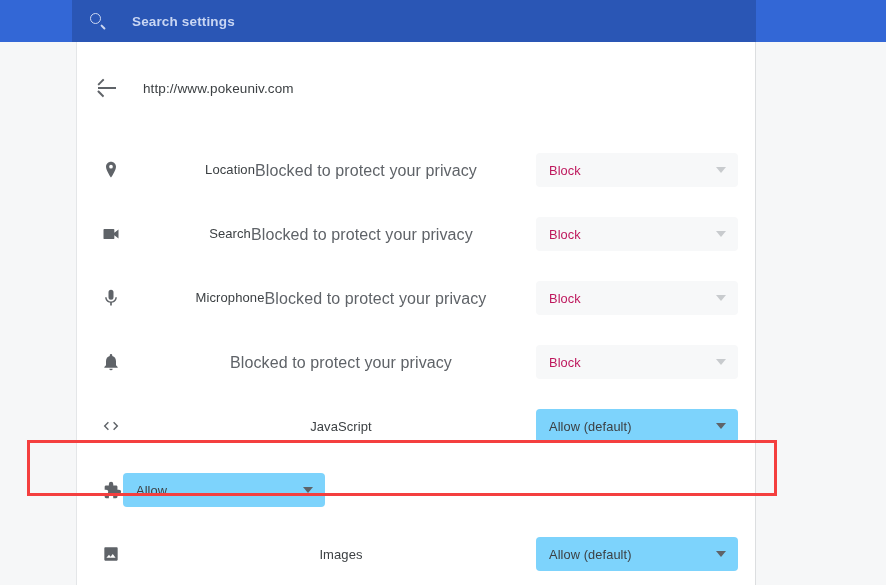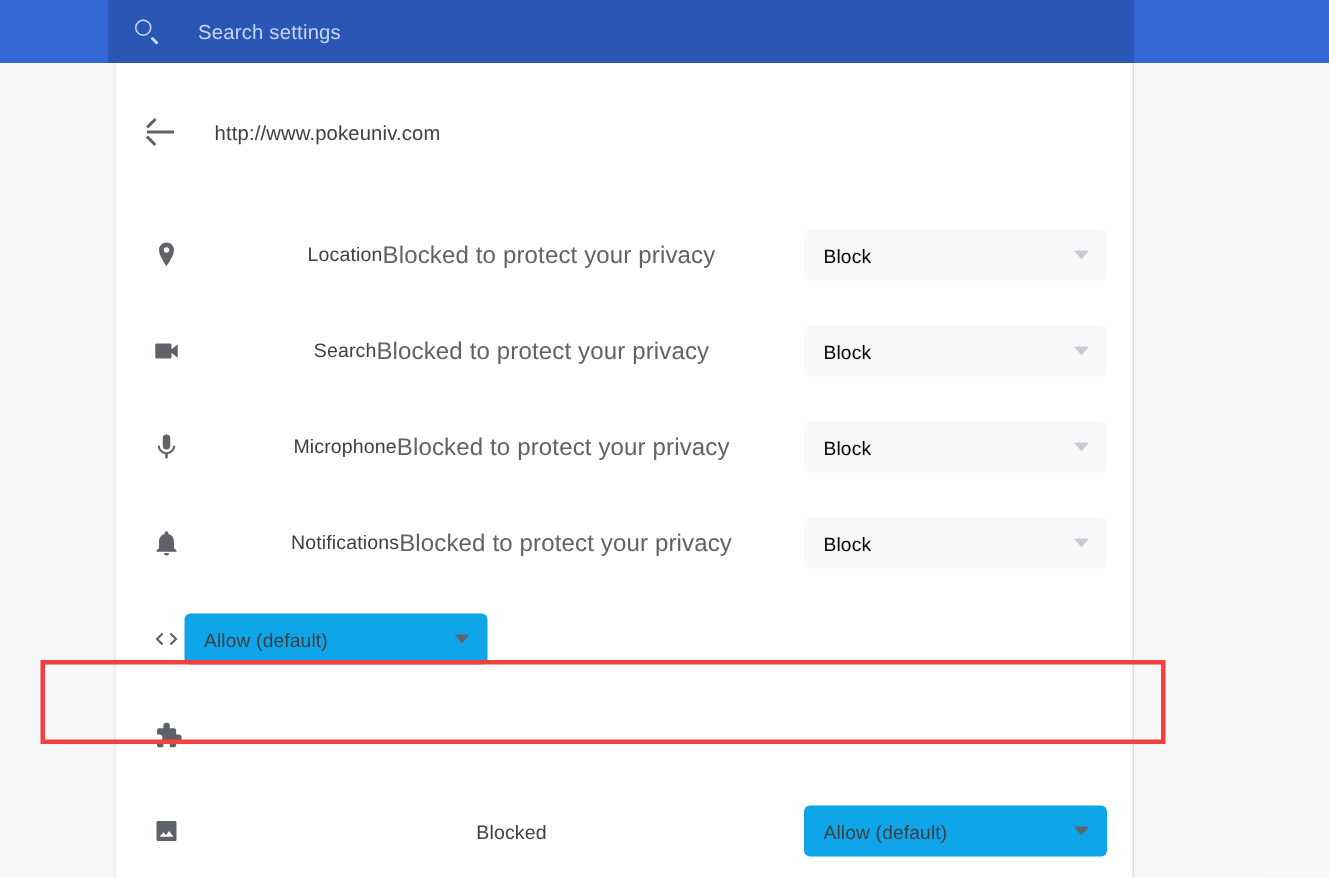--- a/index.html
+++ b/index.html
@@ -62,20 +62,21 @@
     transform-origin: left center;
     border-radius: 1px;
   }
 
   .search-placeholder {
     margin-left: 25px;
     font-size: 13.5px;
     color: #c9d6f3;
     letter-spacing: .15px;
     white-space: nowrap;
+    font-weight: bold;
   }
 
   
   .page-bg {
     position: absolute;
     top: 42px; left: 0;
     width: 886px;
     height: 543px;
     background: #f6f7f8;
   }
@@ -192,21 +193,21 @@
     margin-top: 1px;
     letter-spacing: .1px;
   }
 
   
   .select {
     flex: 0 0 202px;
     width: 202px;
     height: 34px;
     margin-right: 19px;
-    background: #0ea5e9;
+    background: #7dd3fc;
     border-radius: 4px;
     display: flex;
     align-items: center;
     justify-content: space-between;
     padding: 0 12px 0 13px;
     cursor: pointer;
   }
   .select .val {
     font-size: 12.8px;
     color: #3c4043;
@@ -214,21 +215,21 @@
     white-space: nowrap;
   }
   .select .caret {
     width: 0; height: 0;
     border-left: 5.5px solid transparent;
     border-right: 5.5px solid transparent;
     border-top: 6px solid #5f6368;
     flex: 0 0 auto;
   }
   .select.disabled { background: #f7f8f9; cursor: default; }
-  .select.disabled .val { color: #000000; }
+  .select.disabled .val { color: #be185d; }
   .select.disabled .caret { border-top-color: #c8cbce; }
 
   
   .annotation {
     position: absolute;
     left: 27px;
     top: 440px;
     width: 750px;
     height: 56px;
     border: 3px solid #f43f3f;
@@ -301,54 +302,60 @@
           <span class="caret"></span>
         </div>
       </div>
       <div class="row">
         <div class="row-icon">
           <svg width="20" height="20" viewBox="0 0 24 24">
             <path d="M12 22a2 2 0 0 0 2-2h-4a2 2 0 0 0 2 2zm6-6v-5c0-3-1.6-5.5-4.5-6.2V4a1.5 1.5 0 1 0-3 0v.8C7.6 5.5 6 8 6 11v5l-2 2v1h16v-1l-2-2z"></path>
           </svg>
         </div>
         <div class="row-texts">
-          <div class="row-title">Notifications</div>
           <div class="row-sub">Blocked to protect your privacy</div>
         </div>
         <div class="select disabled">
           <span class="val">Block</span>
           <span class="caret"></span>
         </div>
       </div>
       <div class="row">
         <div class="row-icon">
           <svg width="22" height="22" viewBox="0 0 24 24">
             <path d="M8.6 16.6 4 12l4.6-4.6 1.1 1.1L6.2 12l3.5 3.5-1.1 1.1zm6.8 0-1.1-1.1L17.8 12l-3.5-3.5 1.1-1.1L20 12l-4.6 4.6z"></path>
           </svg>
         </div>
+        <div class="row-texts">
+          <div class="row-title">JavaScript</div>
+        </div>
         <div class="select">
           <span class="val">Allow (default)</span>
           <span class="caret"></span>
         </div>
       </div>
       <div class="row">
         <div class="row-icon">
           <svg width="21" height="21" viewBox="0 0 24 24">
             <path d="M20.5 11h-1.7V7.8c0-.9-.7-1.6-1.6-1.6H14V4.5a2.5 2.5 0 0 0-5 0v1.7H5.8c-.9 0-1.6.7-1.6 1.6V11h1.6a2.5 2.5 0 0 1 0 5H4.2v3.2c0 .9.7 1.6 1.6 1.6H9v-1.7a2.5 2.5 0 0 1 5 0v1.7h3.2c.9 0 1.6-.7 1.6-1.6V16h1.7a2.5 2.5 0 0 0 0-5z"></path>
           </svg>
         </div>
+        <div class="select">
+          <span class="val">Allow</span>
+          <span class="caret"></span>
+        </div>
       </div>
       <div class="row">
         <div class="row-icon">
           <svg width="20" height="20" viewBox="0 0 24 24">
             <path d="M5 4h14a1 1 0 0 1 1 1v14a1 1 0 0 1-1 1H5a1 1 0 0 1-1-1V5a1 1 0 0 1 1-1zm1.5 12.5h11l-3.4-4.6-2.6 3.4-1.9-2.4-3.1 3.6z"></path>
           </svg>
         </div>
         <div class="row-texts">
-          <div class="row-title">Blocked</div>
+          <div class="row-title">Images</div>
         </div>
         <div class="select">
           <span class="val">Allow (default)</span>
           <span class="caret"></span>
         </div>
       </div>
     </div>
 
 </div>
 

